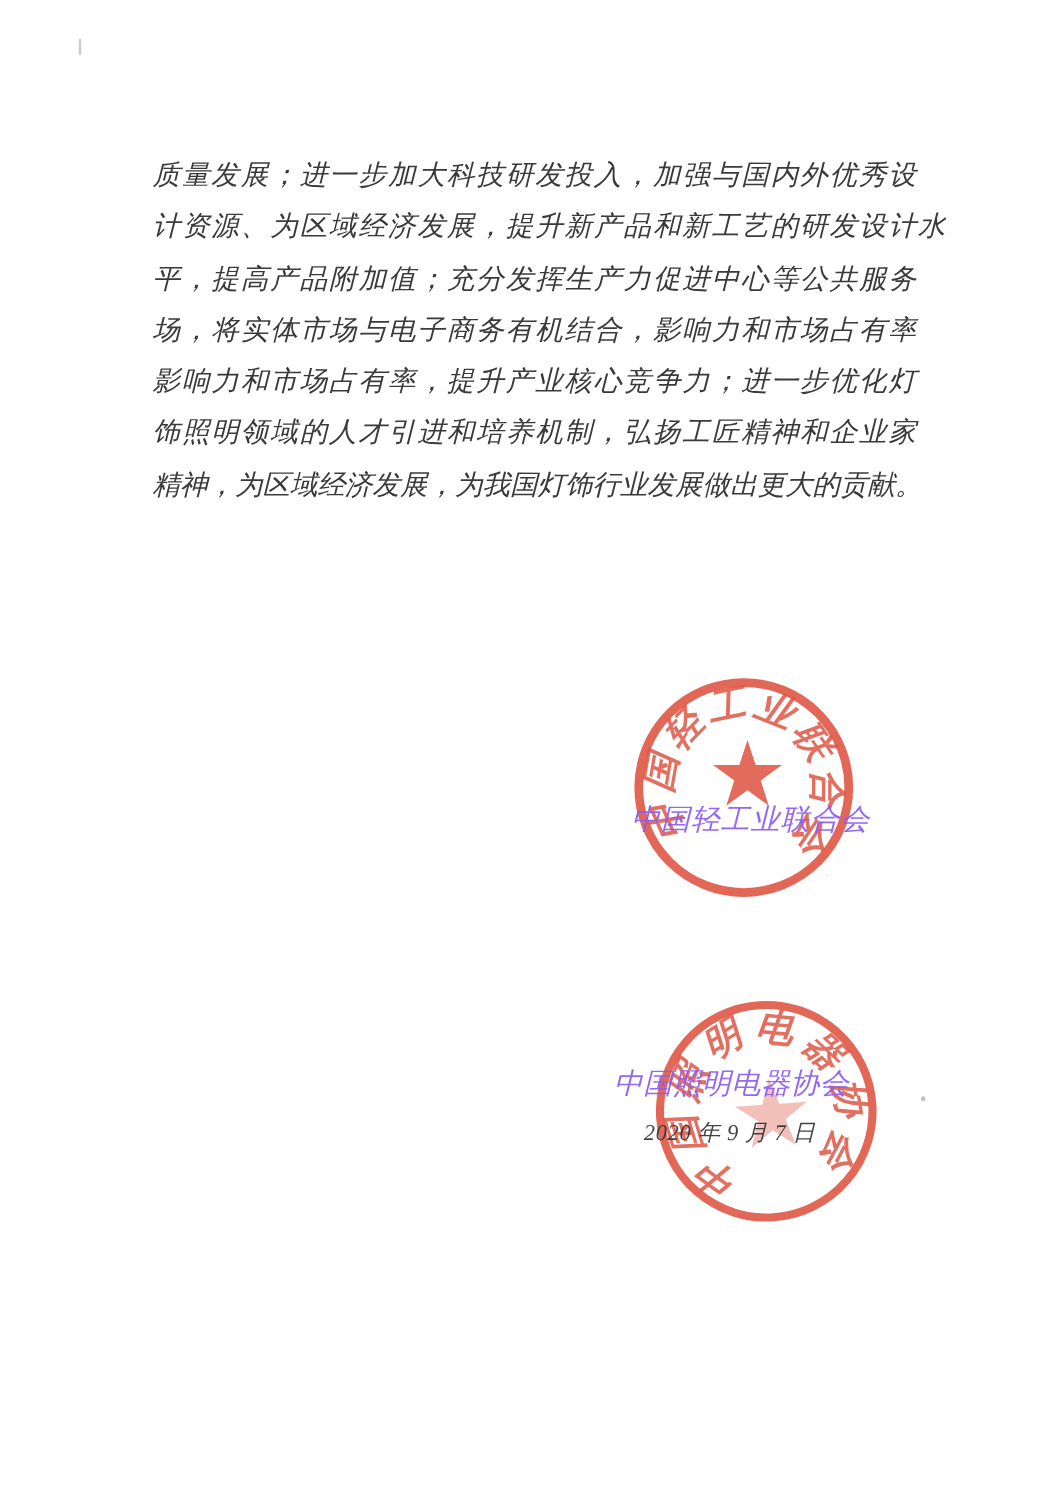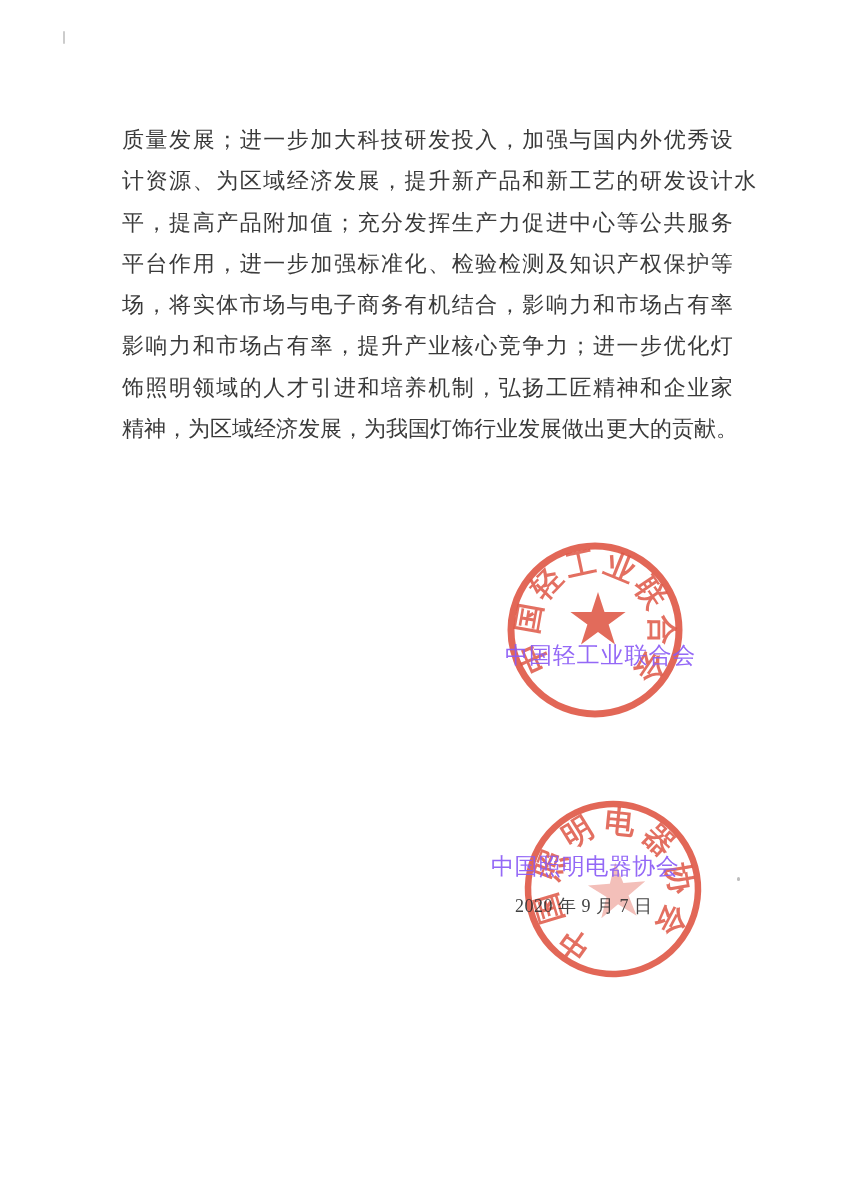--- a/index.html
+++ b/index.html
@@ -5,20 +5,21 @@
   html,body{margin:0;padding:0;}
   body{
     width:848px;height:1200px;
     background:#f2f2f0;
     font-family:"Liberation Serif","DejaVu Serif",serif;
     position:relative;overflow:hidden;
   }
   .page{
     position:absolute;left:0;top:0;width:848px;height:1200px;
     background:#ffffff;
+    font-style:italic;
   }
   
   .body-text{
     position:absolute;left:122px;top:119px;width:616px;
     font-size:22px;line-height:41.3px;color:#3a3a3a;
     letter-spacing:1.55px;
     -webkit-font-smoothing:antialiased;
   }
   .body-line{white-space:nowrap;}
   .body-line:last-child{letter-spacing:0px;}
@@ -47,21 +48,20 @@
 </style>
 </head>
 <body>
 
 <div class="page">
 
   <div class="body-text">
     <div class="body-line">质量发展；进一步加大科技研发投入，加强与国内外优秀设</div>
     <div class="body-line">计资源、为区域经济发展，提升新产品和新工艺的研发设计水</div>
     <div class="body-line">平，提高产品附加值；充分发挥生产力促进中心等公共服务</div>
-    <div class="body-line">平台作用，进一步加强标准化、检验检测及知识产权保护等</div>
     <div class="body-line">场，将实体市场与电子商务有机结合，影响力和市场占有率</div>
     <div class="body-line">影响力和市场占有率，提升产业核心竞争力；进一步优化灯</div>
     <div class="body-line">饰照明领域的人才引进和培养机制，弘扬工匠精神和企业家</div>
     <div class="body-line">精神，为区域经济发展，为我国灯饰行业发展做出更大的贡献。</div>
   </div>
 
   <svg class="seal" style="left:500px;top:535px;" width="190" height="190" viewBox="0 0 190 190">
     <circle cx="95" cy="95" r="84" fill="none" stroke-width="7" stroke-opacity=".9" stroke="#d93b27"></circle>
     <polygon fill-opacity=".88" transform="translate(98 86)" points="0,-29 -6.5,-9 -27.6,-9 -10.6,3.4 -17,23.5 0,11.1 17,23.5 10.6,3.4 27.6,-9 6.5,-9" fill="#d93b27"></polygon>
     <g font-size="30" text-anchor="middle" fill-opacity=".85">

